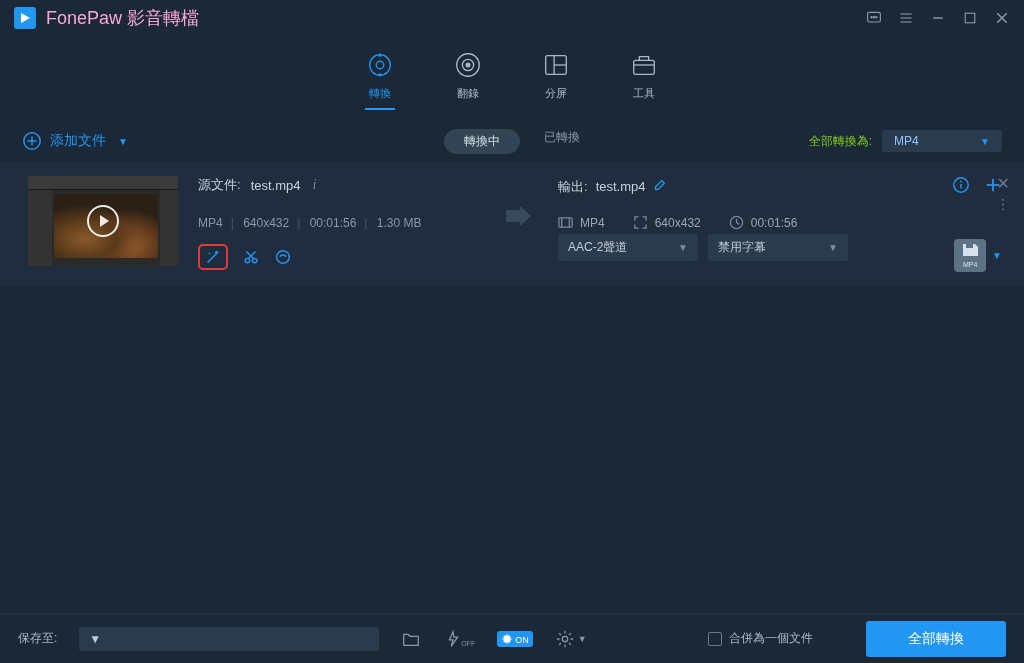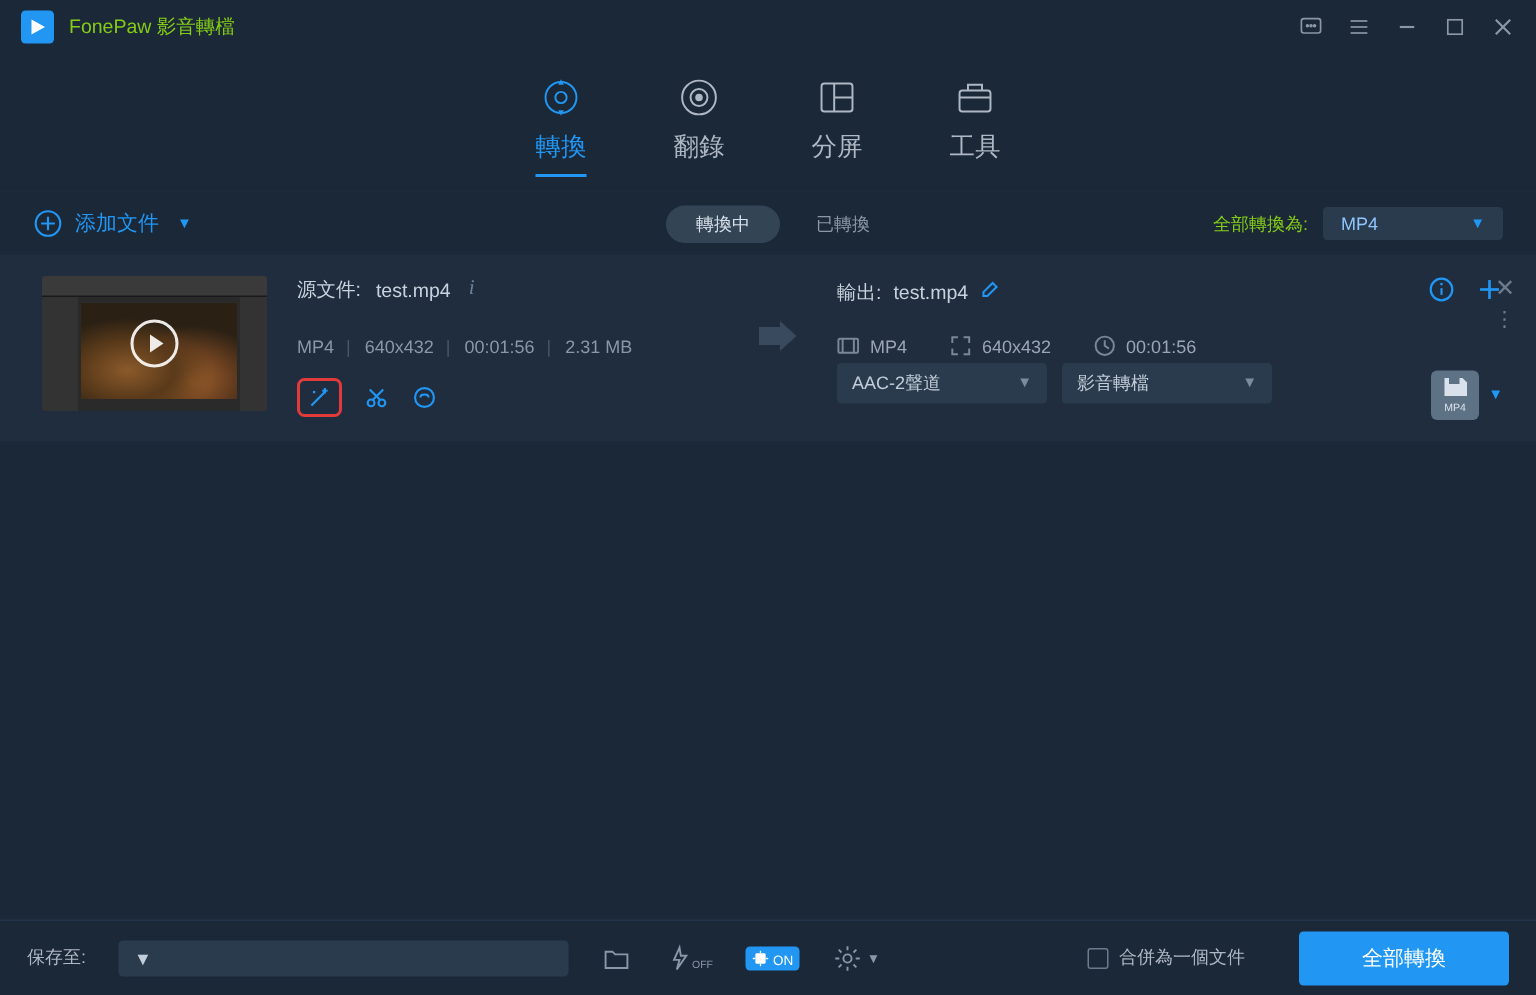--- a/index.html
+++ b/index.html
@@ -25,21 +25,21 @@
   width: 22px;
   height: 22px;
   background: #2196f3;
   border-radius: 3px;
   display: flex;
   align-items: center;
   justify-content: center;
   margin-right: 10px;
 }
 .app-logo svg { width: 12px; height: 12px; fill: #fff; }
-.app-title { color: #84cc16; font-size: 13px; flex: 1; }
+.app-title { color: #f9a8d4; font-size: 18px; flex: 1; }
 .title-ctrl { margin-left: 16px; color: #8b97a6; cursor: pointer; display:flex; align-items:center;}
 .title-ctrl svg { width: 16px; height: 16px; stroke: #8b97a6; fill: none; stroke-width: 1.4; }
 .title-ctrl.line svg { stroke-width: 1.8; }
 
 
 .main-tabs {
   display: flex;
   justify-content: center;
   gap: 58px;
   padding: 14px 0 10px 0;
@@ -60,21 +60,21 @@
 .main-tab.active { color: #2196f3; }
 .main-tab.active .icon svg { stroke: #2196f3; }
 .main-tab.active::after {
   content: "";
   position: absolute;
   bottom: -1px;
   left: 0; right: 0;
   height: 2px;
   background: #2196f3;
 }
-.main-tab .label { font-size: 17px; }
+.main-tab .label { font-size: 11px; }
 
 
 .sub-bar {
   display: flex;
   align-items: center;
   padding: 10px 22px;
   gap: 12px;
 }
 .add-file {
   display: flex;
@@ -85,21 +85,21 @@
   font-size: 14px;
 }
 .add-file svg { width: 20px; height: 20px; stroke: #2196f3; fill: none; stroke-width: 1.6; }
 .add-file .caret { margin-left: 4px; font-size: 10px; }
 
 .sub-center {
   position: absolute;
   left: 50%;
   transform: translateX(-50%);
   display: flex;
-  align-items: center;
+  align-items: flex-start;
   gap: 24px;
 }
 .pill {
   background: #334455;
   color: #d7e0ea;
   border-radius: 14px;
   padding: 4px 20px;
   font-size: 12px;
   cursor: pointer;
 }
@@ -365,21 +365,21 @@
   border: 1px solid #6c7a8c;
   border-radius: 2px;
 }
 .convert-all {
   background: #2196f3;
   color: #fff;
   padding: 9px 42px;
   border-radius: 3px;
   font-size: 14px;
   cursor: pointer;
-  margin-left: 14px;
+  margin-left: 31px;
 }
 </style>
 </head>
 <body>
 
 <div class="titlebar">
   <div class="app-logo">
     <svg viewBox="0 0 12 12">
         <polygon points="2,1 11,6 2,11" fill="#fff"></polygon>
       </svg>
@@ -501,21 +501,21 @@
     <div class="file-left">
       <div class="file-label">
         <span>源文件:</span>
         <span>test.mp4</span>
         <span class="info-i">i</span>
       </div>
       <div class="file-specs">
         <span>MP4</span>
         <span>640x432</span>
         <span>00:01:56</span>
-        <span>2.31 MB</span>
+        <span>1.30 MB</span>
       </div>
       <div class="tool-row">
         <div class="tool-wand-box">
           <span class="tool-icon">
             <svg viewBox="0 0 20 20">
                 <path d="M4 16 L14 6"></path>
                 <path d="M14 3 L14 7 M12 5 L16 5"></path>
                 <circle cx="6" cy="6" r="1" fill="#2196f3" stroke="none"></circle>
               </svg>
           </span>
@@ -595,21 +595,21 @@
                 </svg>
               <span>00:01:56</span>
             </div>
           </div>
           <div class="out-selects">
             <div class="dark-select">
               <span>AAC-2聲道</span>
               <span class="caret">▼</span>
             </div>
             <div class="dark-select">
-              <span>影音轉檔</span>
+              <span>禁用字幕</span>
               <span class="caret">▼</span>
             </div>
           </div>
         </div>
 
         <div class="format-badge">
           <div class="badge-box">
             <span class="save-i">
               <svg viewBox="0 0 18 14">
                   <path d="M2 1 L14 1 L17 4 L17 13 L2 13 Z"></path>

